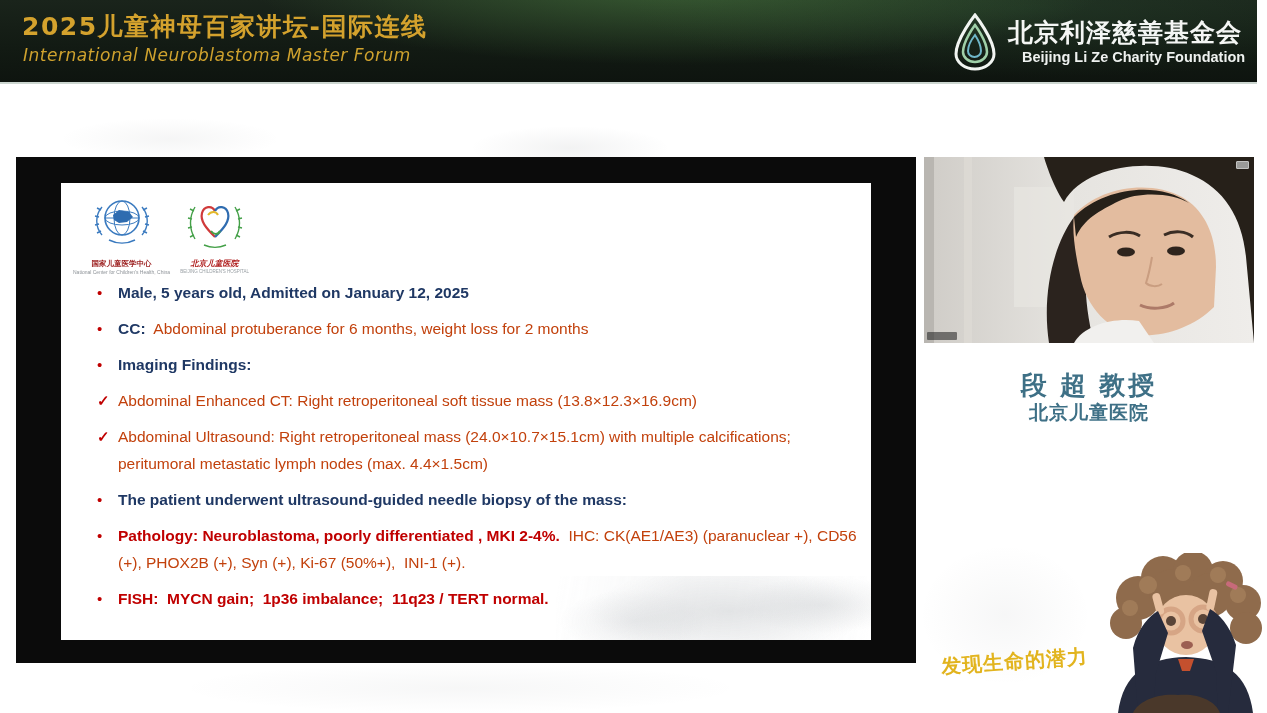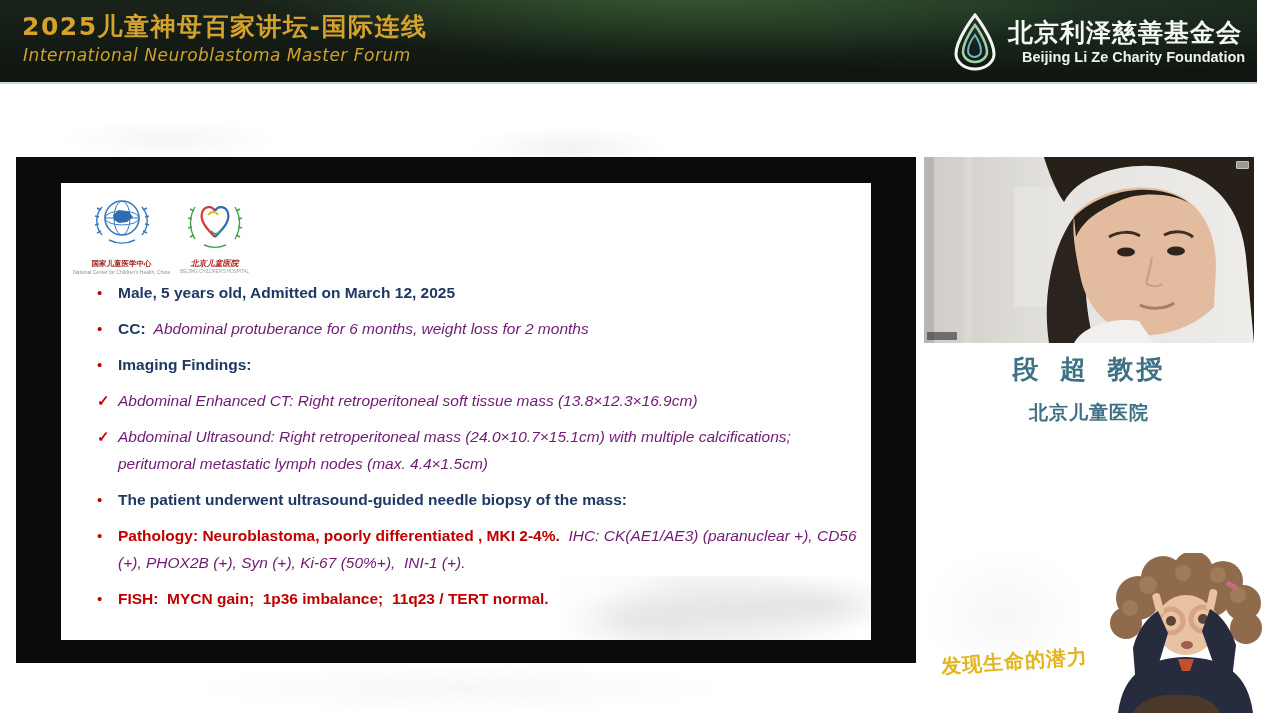--- a/index.html
+++ b/index.html
@@ -51,41 +51,41 @@
     font-family:"DejaVu Serif", serif; margin-top:1px; }
   .logo-cap-en2 { font-size:4.5px; color:#9aa0a5; }
 
   #bullet-list { position:absolute; left:36px; top:96px; width:762px; }
   .bullet-row { display:flex; margin-bottom:9px; }
   .marker { flex:0 0 21px; width:21px; color:#c00000; line-height:27px; }
   .marker.dot { font-size:15px; }
   .marker.check { font-size:15px; font-weight:bold; }
   .bullet-text { flex:1; font-size:15.5px; line-height:27px; white-space:pre-wrap; }
   .seg-bold-blue { color:#1f3864; font-weight:bold; }
-  .seg-blue { color:#701a75;font-style:italic; }
+  .seg-blue { color:#c2410c; }
   .seg-bold-red { color:#c00000; font-weight:bold; }
 
   .campus-watermark { position:absolute; right:0; bottom:0; width:315px; height:64px;
     opacity:.75; background:
       radial-gradient(60% 90% at 55% 55%, rgba(150,155,160,.30), rgba(0,0,0,0) 75%),
       radial-gradient(30% 60% at 25% 70%, rgba(170,175,180,.25), rgba(0,0,0,0) 80%),
       radial-gradient(35% 55% at 85% 45%, rgba(165,170,175,.28), rgba(0,0,0,0) 80%),
       linear-gradient(100deg, rgba(0,0,0,0) 0%, rgba(190,194,198,.18) 40%, rgba(205,209,213,.14) 70%, rgba(0,0,0,0) 100%); }
 
   
   #video-feed { position:absolute; left:924px; top:157px; width:330px; height:186px;
     overflow:hidden; background:#d9d6d2; }
   .hd-indicator { position:absolute; right:5px; top:4px; width:13px; height:8px;
     background:#9a9a98; border:1px solid #c2c2c0; border-radius:1px; }
   .name-tag { position:absolute; left:3px; bottom:3px; width:30px; height:8px;
     background:rgba(30,30,30,.55); border-radius:1px; }
 
   
-  .speaker-name { position:absolute; left:924px; top:352px; width:330px; text-align:center;
-    font-size:26px; font-weight:bold; color:#3e7086; letter-spacing:3px;font-family:Liberation Mono, monospace; }
+  .speaker-name { position:absolute; left:924px; top:368px; width:330px; text-align:center;
+    font-size:26px; font-weight:bold; color:#3e7086; letter-spacing:3px; }
   .speaker-affiliation { position:absolute; left:924px; top:400px; width:330px; text-align:center;
     font-size:19px; font-weight:bold; color:#3e7086; letter-spacing:1px; }
 
   
   #child-photo { position:absolute; left:1078px; top:553px; width:189px; height:160px; }
   .slogan { position:absolute; left:941px; top:648px; width:150px;
     font-size:20px; font-weight:bold; color:#e2b41e; letter-spacing:1px;
     transform:rotate(-4deg); font-family:"DejaVu Sans", sans-serif; }
 </style>
 </head>
@@ -139,21 +139,21 @@
         </svg>
         <div class="logo-cap-zh2">北京儿童医院</div>
         <div class="logo-cap-en2">BEIJING CHILDREN'S HOSPITAL</div>
       </div>
     </div>
 
 
     <div id="bullet-list">
         <div class="bullet-row">
           <span class="marker dot">•</span>
-          <span class="bullet-text"><span class="seg-bold-blue">Male, 5 years old, Admitted on March 12, 2025</span></span>
+          <span class="bullet-text"><span class="seg-bold-blue">Male, 5 years old, Admitted on January 12, 2025</span></span>
         </div>
         <div class="bullet-row">
           <span class="marker dot">•</span>
           <span class="bullet-text"><span class="seg-bold-blue">CC:</span><span class="seg-blue">  Abdominal protuberance for 6 months, weight loss for 2 months</span></span>
         </div>
         <div class="bullet-row">
           <span class="marker dot">•</span>
           <span class="bullet-text"><span class="seg-bold-blue">Imaging Findings:</span></span>
         </div>
         <div class="bullet-row">

